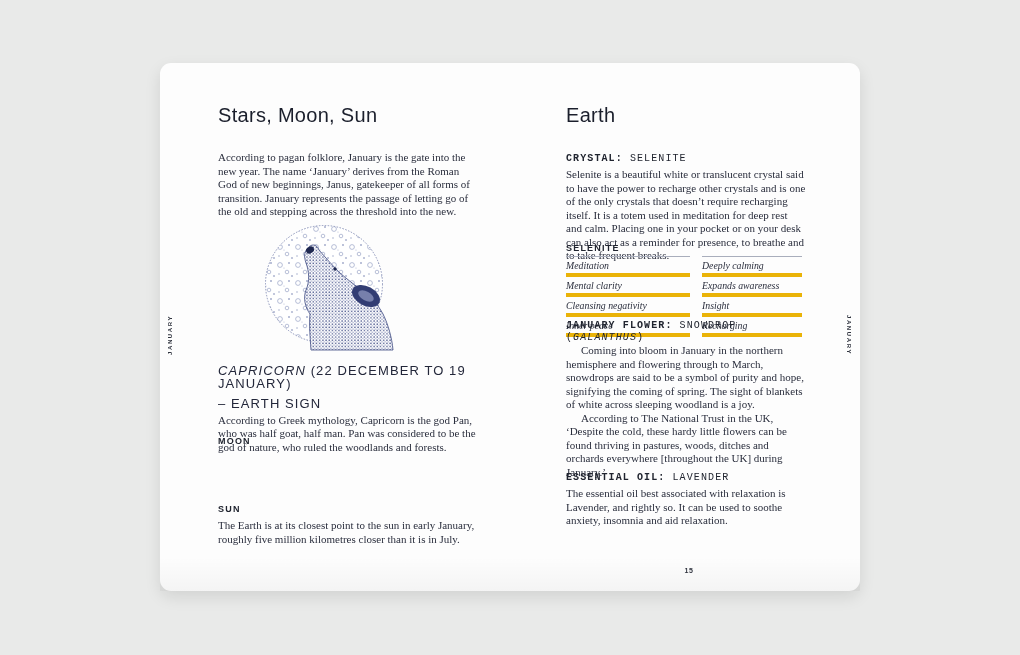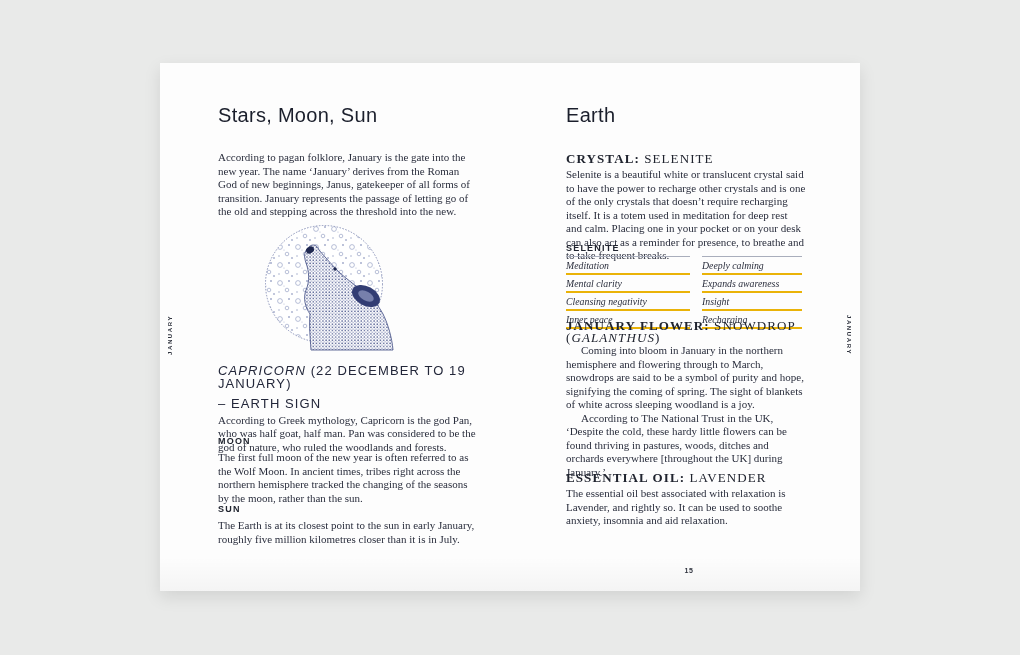--- a/index.html
+++ b/index.html
@@ -5,20 +5,21 @@
   html,body{margin:0;padding:0;}
   body{
     width:1020px;height:655px;position:relative;overflow:hidden;
     background:#e9eae9;
     font-family:"Liberation Sans",sans-serif;
   }
   .spread{
     position:absolute;left:160px;top:63px;width:700px;height:528px;
     background:#fdfdfd;
     box-shadow:0 6px 16px rgba(0,0,0,.10);
+    border-radius:11px;
   }
   .spread::after{
     content:"";position:absolute;left:0;right:0;bottom:0;height:34px;
     background:linear-gradient(to bottom,rgba(0,0,0,0),rgba(0,0,0,0.035));
     pointer-events:none;
   }
   .abs{position:absolute;}
   .page-title{
     font-family:"Liberation Sans",sans-serif;
     font-size:20px;letter-spacing:.3px;color:#1b1f2c;font-weight:500;
@@ -31,38 +32,38 @@
   .kicker{
     font-family:"Liberation Sans",sans-serif;font-weight:bold;
     font-size:9px;letter-spacing:1.2px;color:#20242f;line-height:13px;
   }
   .sans-caps{
     font-family:"Liberation Sans",sans-serif;
     font-size:13px;letter-spacing:1.1px;color:#23273a;line-height:12.5px;margin-top:8px;
   }
   .sans-caps .it{font-style:italic;}
   .h-entry{
-    font-family:Liberation Serif, serif;
-    font-size:13px;letter-spacing:1.1px;color:#20242f;line-height:12px;
+    font-family:Liberation Mono, monospace;
+    font-size:10px;letter-spacing:1.1px;color:#20242f;line-height:12px;
   }
   .h-entry .b{font-weight:bold;}
   .h-entry .it{font-style:italic;}
   .section .body-text{margin-top:3px;}
   .sel-table{display:flex;gap:12px;width:236px;}
   .sel-col-l{width:124px;}
   .sel-col-r{width:100px;}
   .sel-header{
     font-family:"Liberation Sans",sans-serif;font-weight:bold;
     font-size:9px;letter-spacing:1.2px;color:#20242f;
     height:13px;border-bottom:1px solid #a9aebc;
   }
   .sel-cell{
     font-family:"Liberation Serif",serif;font-style:italic;
     font-size:9.8px;color:#2a2e3d;
-    padding:3px 0 2px 0;border-bottom:2px solid #eab308;
+    padding:3px 0 2px 0;border-bottom:4px solid #eab308;
     white-space:nowrap;
   }
   .side-label{
     font-family:"Liberation Sans",sans-serif;font-weight:bold;
     font-size:6px;letter-spacing:1.6px;color:#30343f;
   }
   .side-label.vl{writing-mode:vertical-rl;transform:rotate(180deg);}
   .side-label.vr{writing-mode:vertical-rl;}
   .page-num{
     font-family:"Liberation Sans",sans-serif;font-weight:bold;
@@ -118,21 +119,20 @@
     </div>
 
     <div class="abs section" style="left:58px;top:294px;width:262px;">
       <div class="sans-caps"><span class="it">CAPRICORN</span><span> (22 DECEMBER TO 19 JANUARY)</span></div>
       <div class="sans-caps">– EARTH SIGN</div>
       <div class="body-text">According to Greek mythology, Capricorn is the god Pan, who was half goat, half man. Pan was considered to be the god of nature, who ruled the woodlands and forests.</div>
     </div>
 
     <div class="abs section" style="left:58px;top:372px;width:262px;">
       <div class="kicker">MOON</div>
-      <div class="body-text">The first full moon of the new year is often referred to as the Wolf Moon. In ancient times, tribes right across the northern hemisphere tracked the changing of the seasons by the moon, rather than the sun.</div>
     </div>
 
     <div class="abs section" style="left:58px;top:440px;width:262px;">
       <div class="kicker">SUN</div>
       <div class="body-text">The Earth is at its closest point to the sun in early January, roughly five million kilometres closer than it is in July.</div>
     </div>
   </div>
 
   <div>
     <div class="abs side-label vr" style="left:686px;top:252px;">JANUARY</div>

